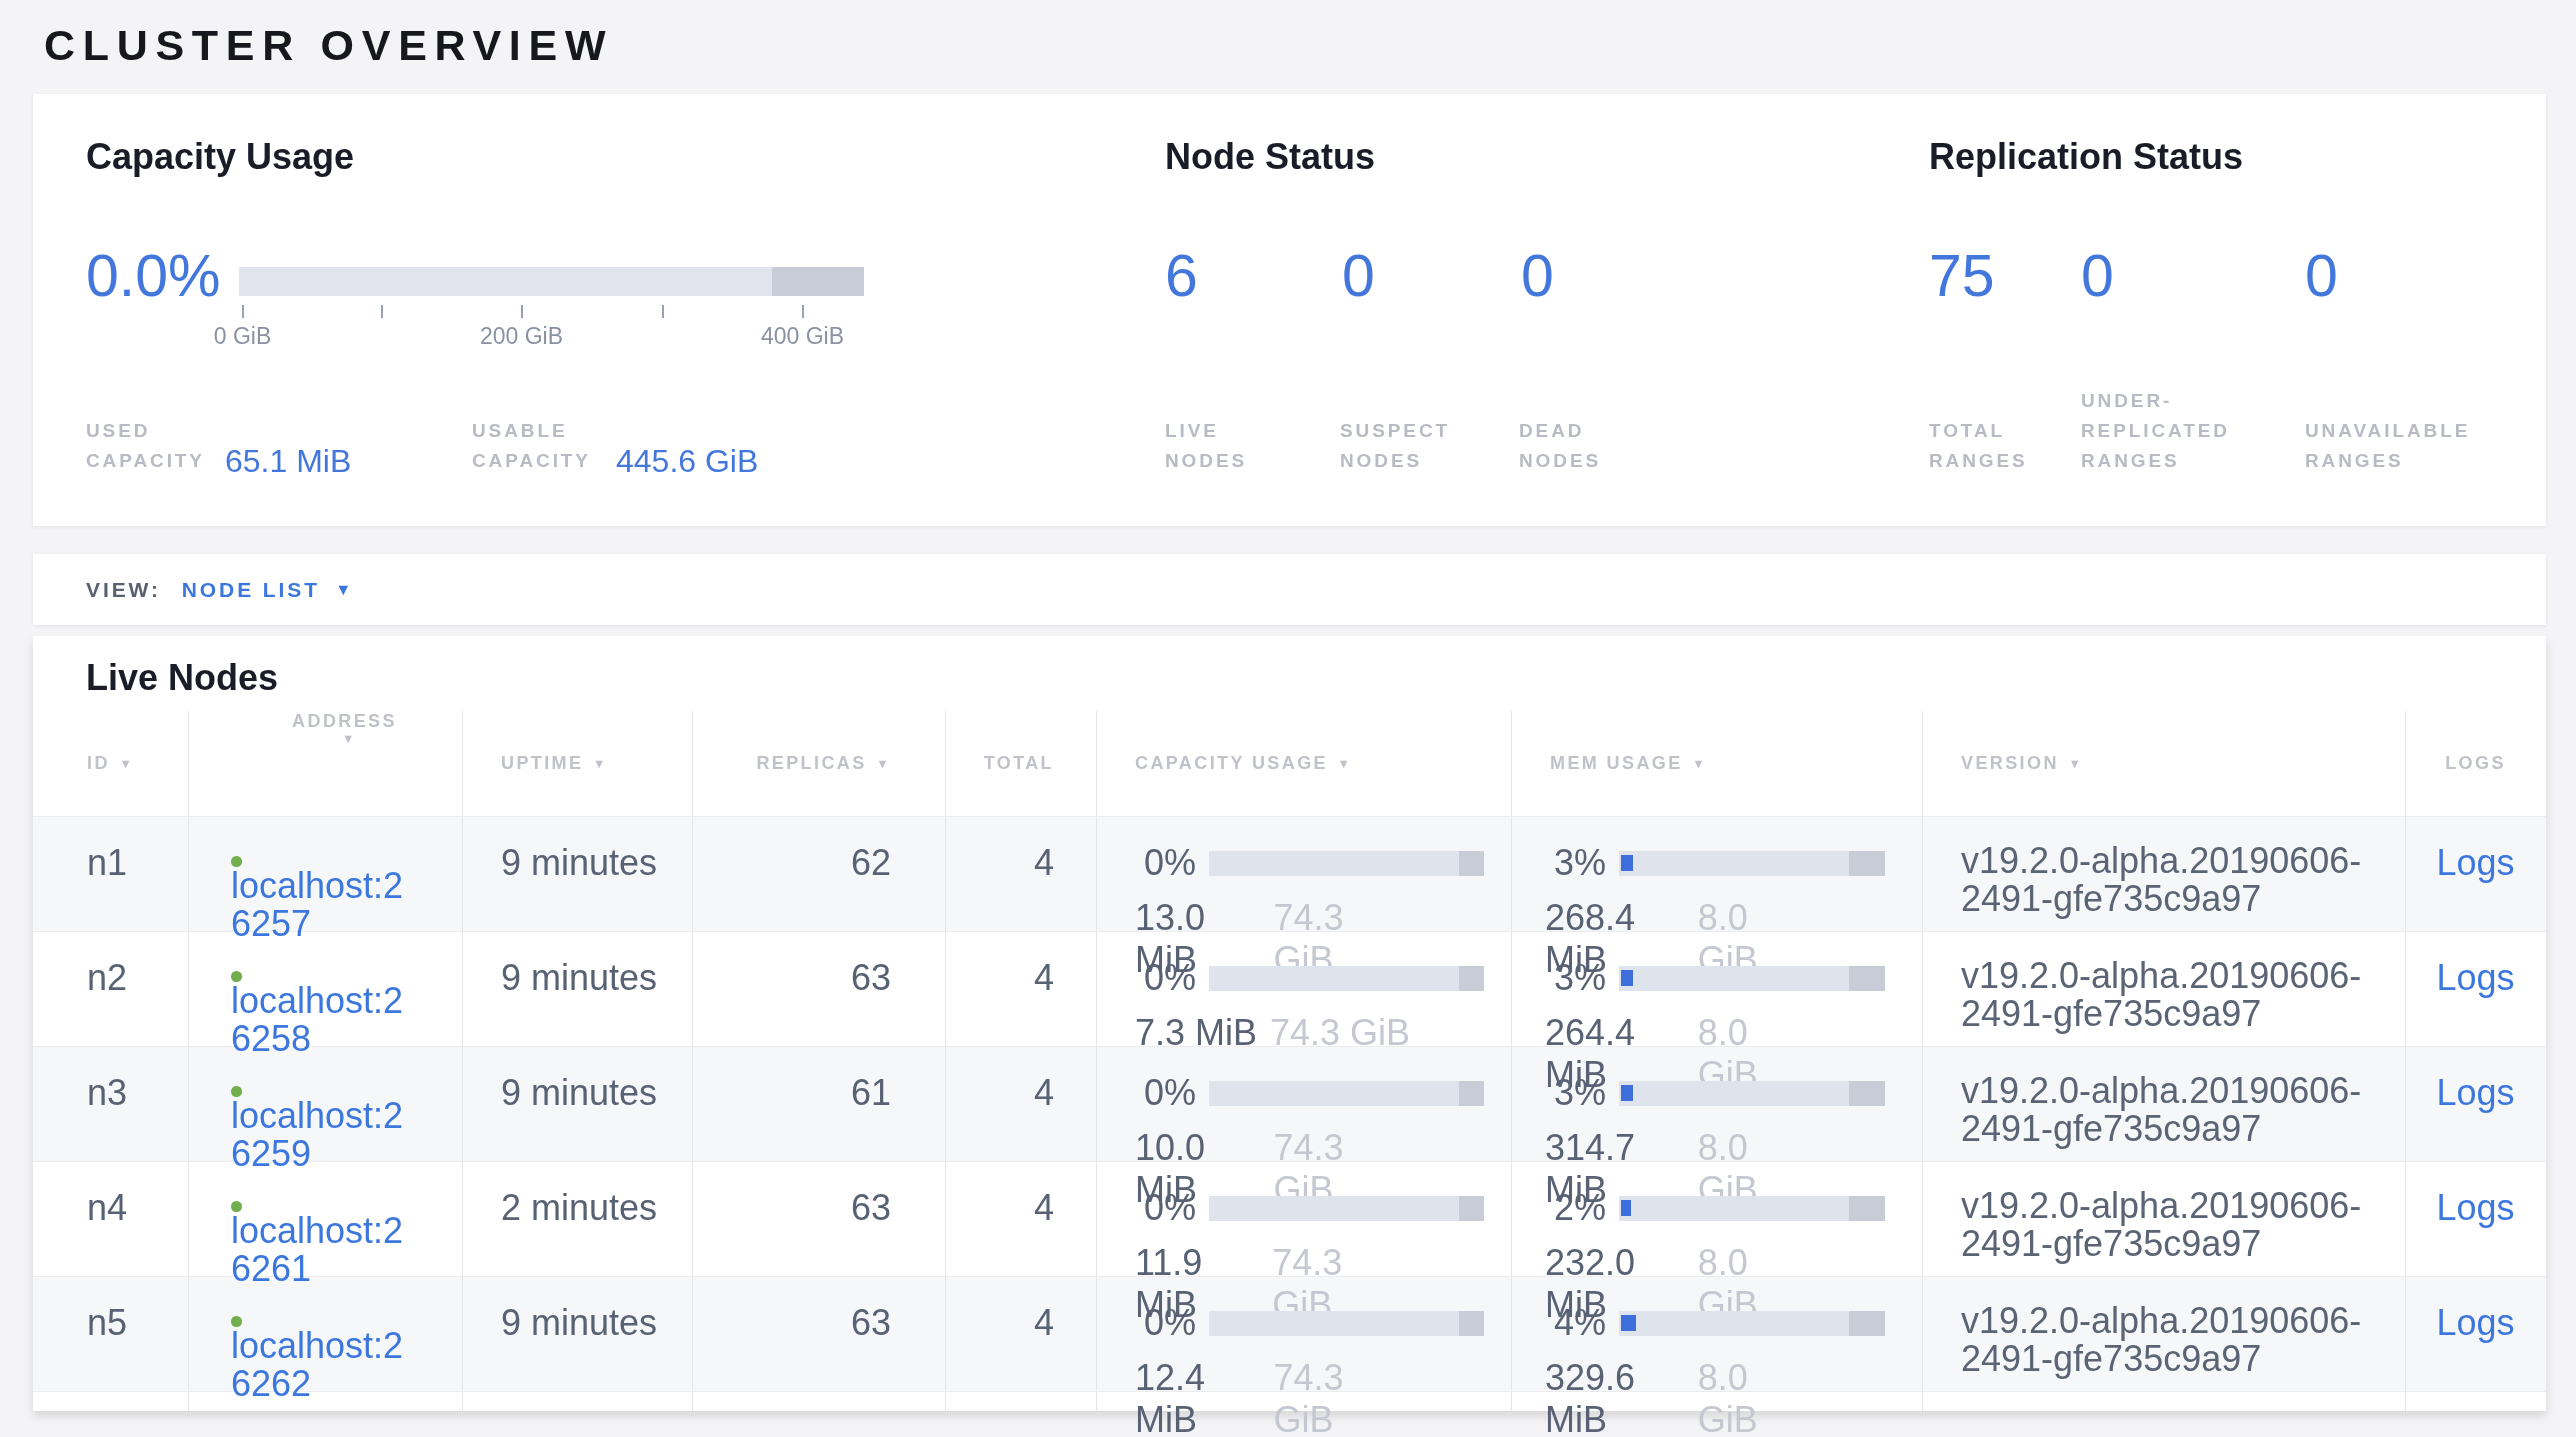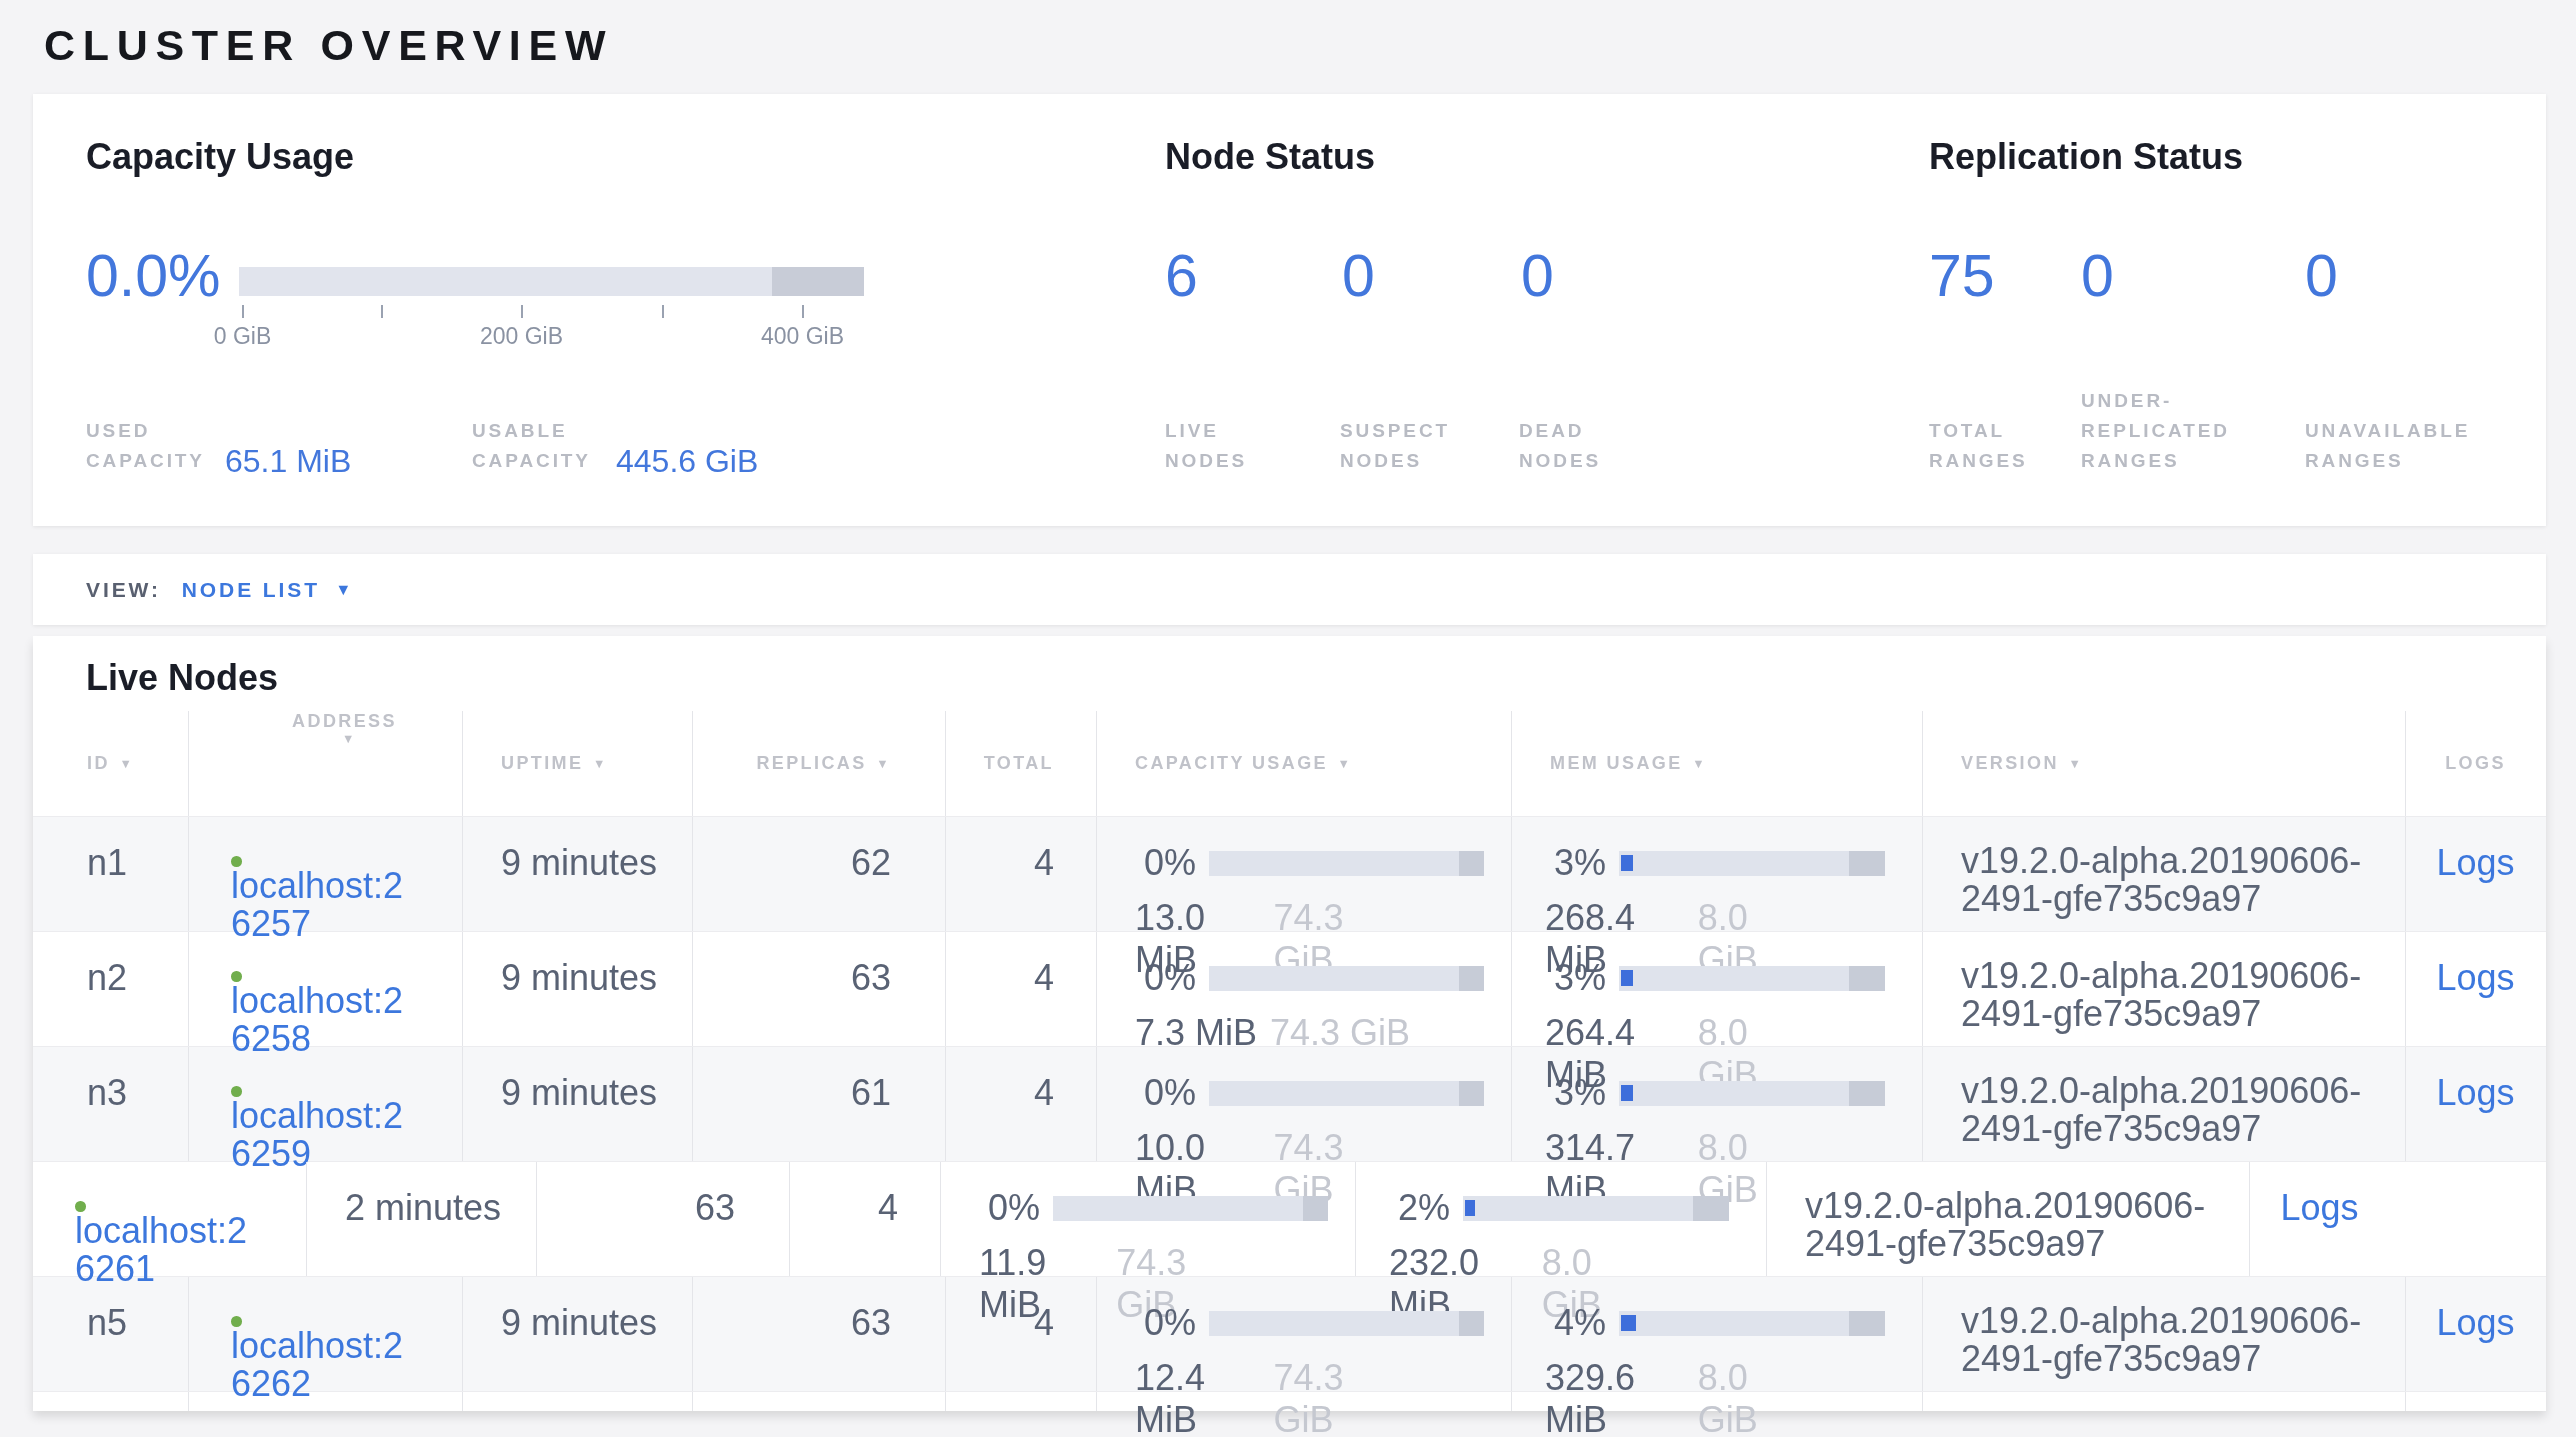--- a/index.html
+++ b/index.html
@@ -303,20 +303,21 @@
               <span class="total">8.0 GiB</span>
             </div>
         </div>
         <div class="td c-ver">
             <span class="ver-text">v19.2.0-alpha.20190606-2491-gfe735c9a97</span>
           </div>
         <div class="td c-logs"><a class="logs-link">Logs</a></div>
       </div>
 
       <div class="trow">
+        <div class="td c-id">n4</div>
         <div class="td c-addr">
           <span class="dot"></span>
           <a class="addr-link">localhost:26261</a>
         </div>
         <div class="td c-uptime">2 minutes</div>
         <div class="td c-repl">63</div>
         <div class="td c-cpus">4</div>
         <div class="td c-cap">
           <div class="bar-line">
               <span class="pct">0%</span>

